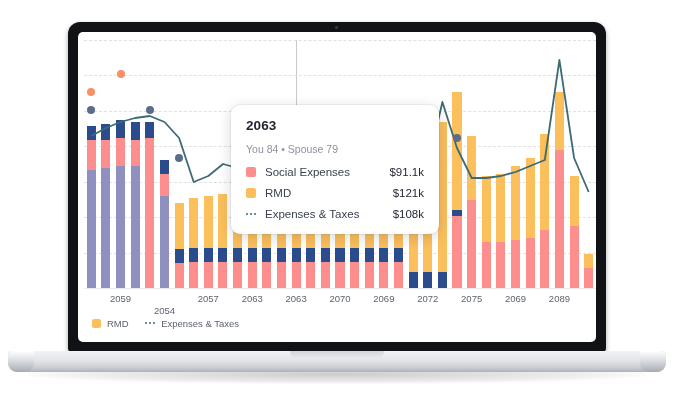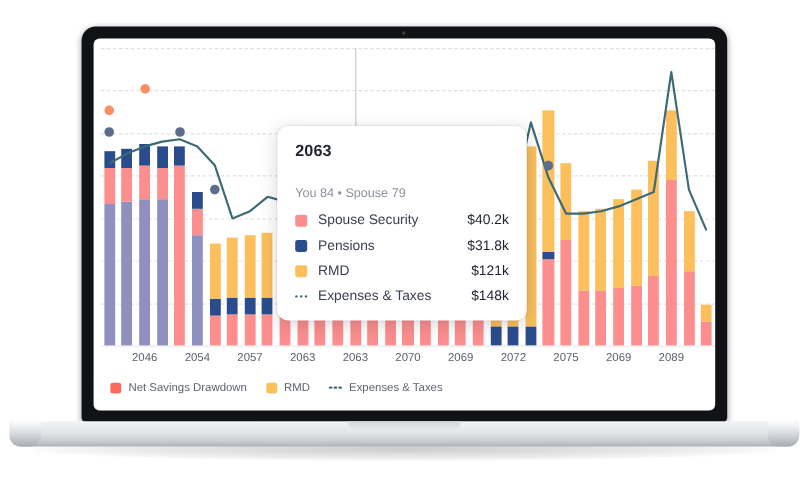--- a/index.html
+++ b/index.html
@@ -104,21 +104,21 @@
   .tooltip {
     position: absolute; left: 153px; top: 73px;
     width: 208px;
     background: #ffffff;
     border-radius: 9px;
     box-shadow: 0 3px 14px rgba(20,25,40,.17), 0 0 0 1px rgba(20,25,40,.05);
     padding: 13px 15px 14px 15px;
     z-index: 5;
   }
   .tt-title { font-size: 13.5px; font-weight: bold; color: #1f2330; letter-spacing: .1px; }
-  .tt-sub { font-size: 10.5px; color: #8d929e; margin-top: 22px; }
+  .tt-sub { font-size: 10.5px; color: #8d929e; margin-top: 10px; }
   .tt-rows { margin-top: 11px; display: flex; flex-direction: column; gap: 9px; }
   .tt-row { display: flex; align-items: center; }
   .tt-sw { width: 10px; height: 10px; border-radius: 2px; flex: none; }
   .tt-dots { display: flex; gap: 1.5px; align-items: center; width: 10px; flex: none; }
   .tt-dots i { width: 2.5px; height: 2.5px; border-radius: 50%; background: #3d6b75; display: block; }
   .tt-name { font-size: 11.5px; color: #3b4150; margin-left: 9px; white-space: nowrap; }
   .tt-val { font-size: 11.5px; color: #1f2330; margin-left: auto; white-space: nowrap; }
 </style>
 </head>
 <body>
@@ -315,79 +315,70 @@
             <div class="dot" style="width: 8px; height: 8px; background: rgb(92, 108, 140); left: 3.31429px; top: 66px;"></div>
             <div class="dot" style="width: 8px; height: 8px; background: rgb(249, 143, 98); left: 32.5714px; top: 30px;"></div>
             <div class="dot" style="width: 8px; height: 8px; background: rgb(92, 108, 140); left: 61.8286px; top: 66px;"></div>
             <div class="dot" style="width: 8px; height: 8px; background: rgb(92, 108, 140); left: 91.0857px; top: 114px;"></div>
             <div class="dot" style="width: 8px; height: 8px; background: rgb(249, 143, 98); left: 310.514px; top: 76px;"></div>
             <div class="dot" style="width: 8px; height: 8px; background: rgb(92, 108, 140); left: 369.029px; top: 94px;"></div>
           </div>
       </div>
 
       <div class="axis-band" id="axis-band">
-          <div class="tick" style="left: 36.5714px;">2046</div>
-          <div class="tick" style="left: 80.4571px;">2054</div>
+          <div class="tick" style="left: 36.5714px;">2059</div>
+          <div class="tick" style="left: 80.4571px; margin-top: 12px;">2054</div>
           <div class="tick" style="left: 124.343px;">2057</div>
           <div class="tick" style="left: 168.229px;">2063</div>
           <div class="tick" style="left: 212.114px;">2063</div>
           <div class="tick" style="left: 256px;">2070</div>
           <div class="tick" style="left: 299.886px;">2069</div>
           <div class="tick" style="left: 343.771px;">2072</div>
           <div class="tick" style="left: 387.657px;">2075</div>
           <div class="tick" style="left: 431.543px;">2069</div>
           <div class="tick" style="left: 475.429px;">2089</div>
         </div>
 
       <div class="legend" id="legend">
           <div class="legend-item">
-            <span class="legend-sw" style="background: rgb(251, 107, 91);"></span>
-            <span class="legend-label">Net Savings Drawdown</span>
-          </div>
-          <div class="legend-item">
             <span class="legend-sw" style="background: rgb(251, 191, 92);"></span>
             <span class="legend-label">RMD</span>
           </div>
           <div class="legend-item">
             <span class="legend-dots">
               <i style="background: rgb(61, 107, 117);"></i>
               <i style="background: rgb(61, 107, 117);"></i>
               <i style="background: rgb(61, 107, 117);"></i>
             </span>
             <span class="legend-label">Expenses &amp; Taxes</span>
           </div>
         </div>
 
       <div class="tooltip">
         <div class="tt-title">2063</div>
         <div class="tt-sub">You 84 • Spouse 79</div>
         <div class="tt-rows" id="tt-rows">
             <div class="tt-row">
               <span class="tt-sw" style="background: rgb(252, 142, 142);"></span>
-              <span class="tt-name">Spouse Security</span>
-              <span class="tt-val">$40.2k</span>
-            </div>
-            <div class="tt-row">
-              <span class="tt-sw" style="background: rgb(43, 76, 140);"></span>
-              <span class="tt-name">Pensions</span>
-              <span class="tt-val">$31.8k</span>
+              <span class="tt-name">Social Expenses</span>
+              <span class="tt-val">$91.1k</span>
             </div>
             <div class="tt-row">
               <span class="tt-sw" style="background: rgb(251, 191, 92);"></span>
               <span class="tt-name">RMD</span>
               <span class="tt-val">$121k</span>
             </div>
             <div class="tt-row">
               <span class="tt-dots">
                 <i style="background: rgb(61, 107, 117);"></i>
                 <i style="background: rgb(61, 107, 117);"></i>
                 <i style="background: rgb(61, 107, 117);"></i>
               </span>
               <span class="tt-name">Expenses &amp; Taxes</span>
-              <span class="tt-val">$148k</span>
+              <span class="tt-val">$108k</span>
             </div>
           </div>
       </div>
 
     </div>
   </div>
 
   <div class="laptop-base"></div>
   <div class="base-cap-l"></div>
   <div class="base-cap-r"></div>

